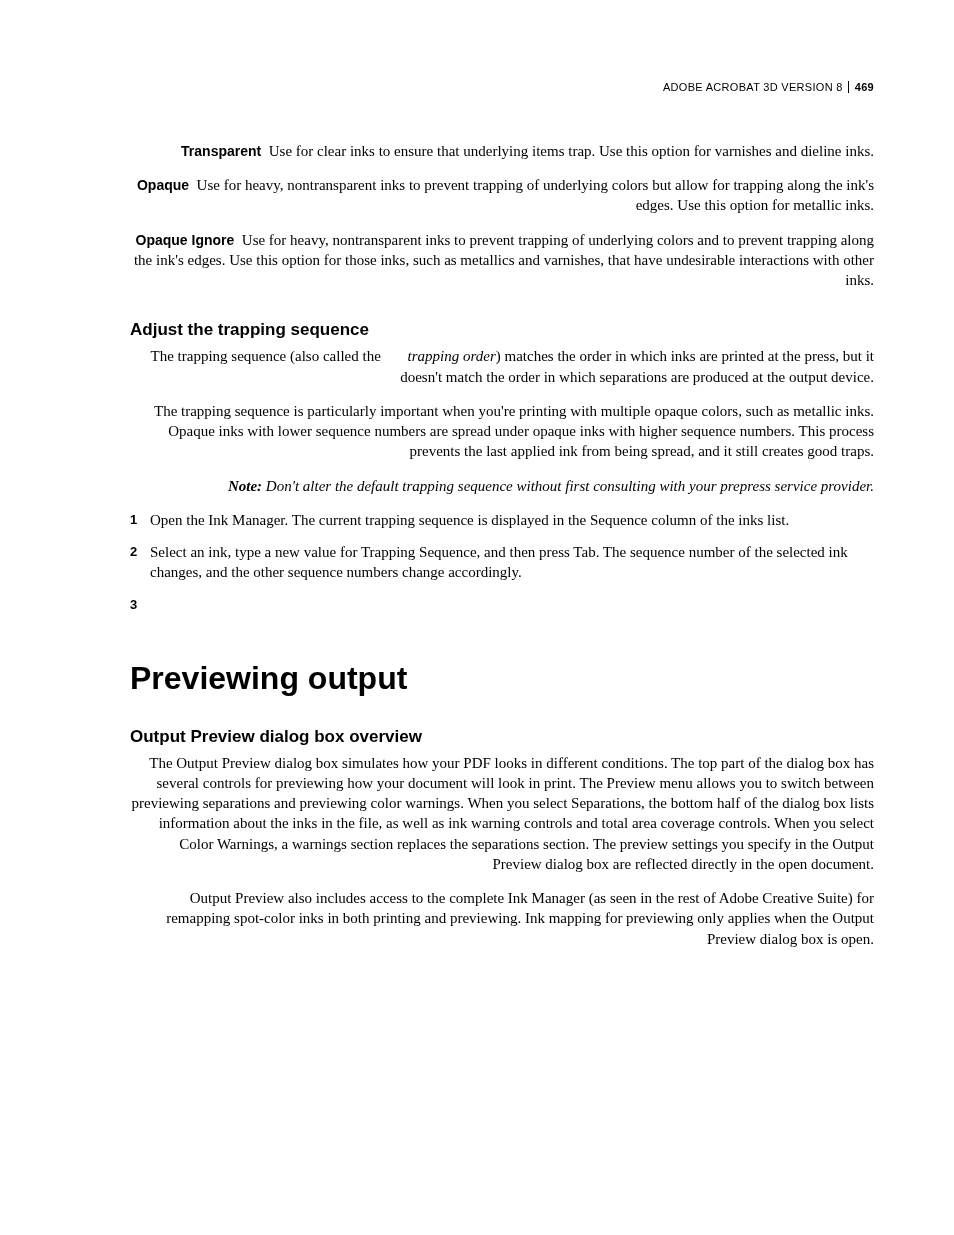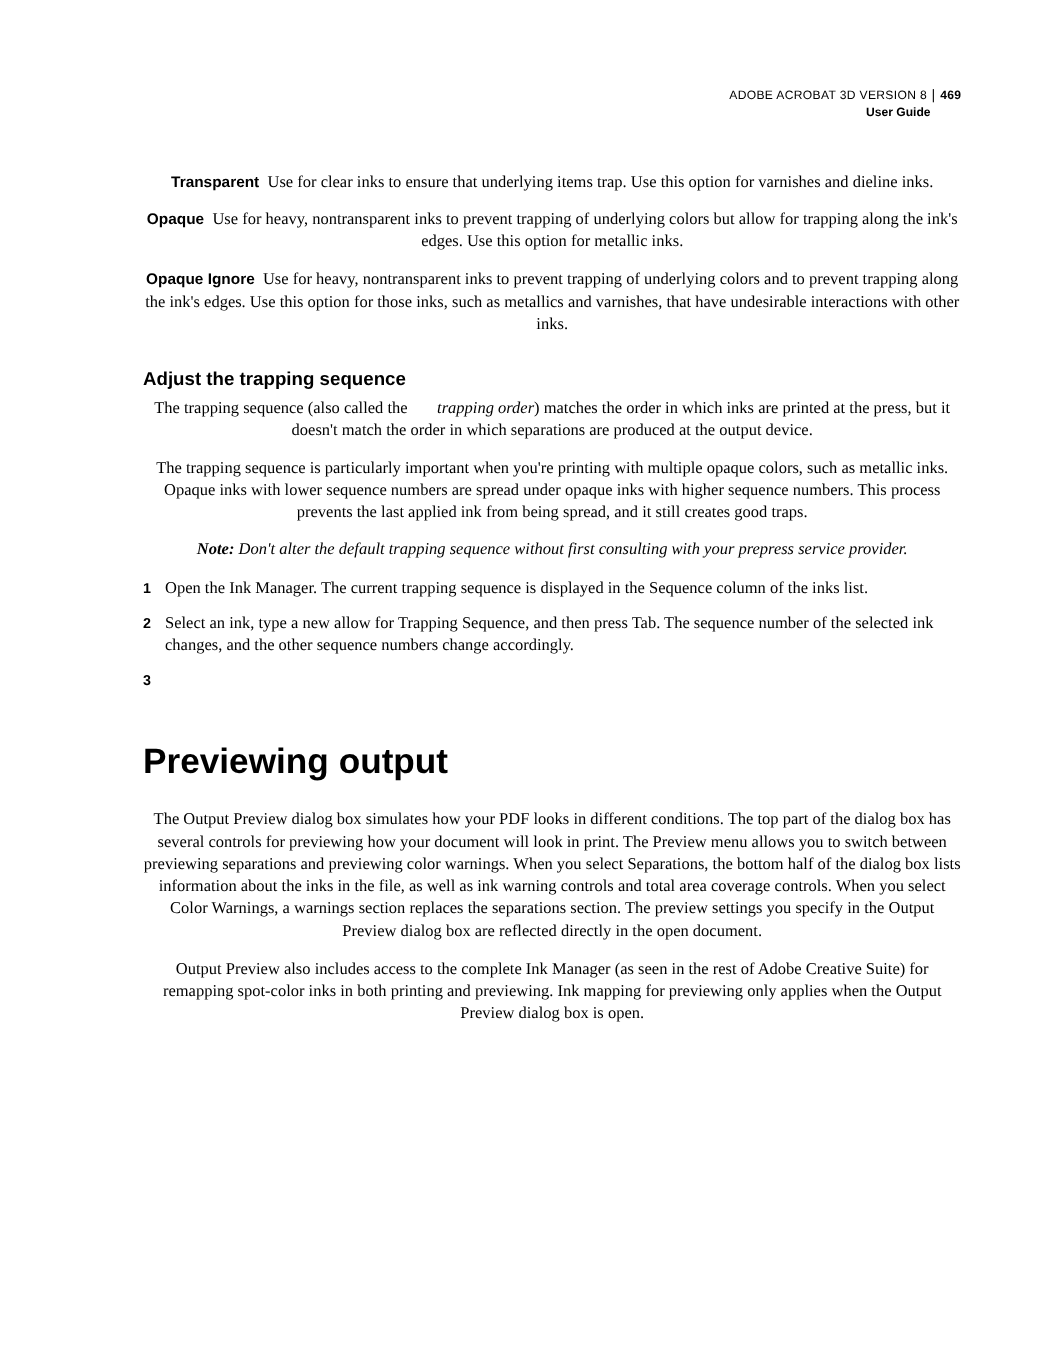--- a/index.html
+++ b/index.html
@@ -33,21 +33,21 @@
   }
   .header .line2 {
     display: block;
     font-weight: 700;
     padding-right: 28px;
   }
   p {
     font-size: 15px;
     line-height: 1.35;
     margin: 0 0 14px 0;
-    text-align: center;
+    text-align: right;
   }
   .term {
     font-family: "Myriad Pro", "Segoe UI", Arial, sans-serif;
     font-weight: 700;
     font-size: 14px;
   }
   .subhead {
     font-family: "Myriad Pro", "Segoe UI", Arial, sans-serif;
     font-weight: 700;
     font-size: 17px;
@@ -86,21 +86,20 @@
 </style>
 </head>
 <body>
 
 <div class="page">
 
   <div class="header">
     <span class="line1">
       <span>ADOBE ACROBAT 3D VERSION 8</span><span class="pnum">469</span>
     </span>
-    <span class="line2">User Guide</span>
   </div>
 
   <p>
     <span class="term">Transparent</span>&nbsp;&nbsp;<span>Use for clear inks to ensure that underlying items trap. Use this option for varnishes and dieline inks.</span>
   </p>
 
   <p>
     <span class="term">Opaque</span>&nbsp;&nbsp;<span>Use for heavy, nontransparent inks to prevent trapping of underlying colors but allow for trapping along the ink's edges. Use this option for metallic inks.</span>
   </p>
 
@@ -119,27 +118,28 @@
   <p>
     <span class="note-label">Note:</span><span class="note-text"> Don't alter the default trapping sequence without first consulting with your prepress service provider.</span>
   </p>
 
   <div class="step">
     <div class="num">1</div>
     <div class="txt">Open the Ink Manager. The current trapping sequence is displayed in the Sequence column of the inks list.</div>
   </div>
   <div class="step">
     <div class="num">2</div>
-    <div class="txt">Select an ink, type a new allow for Trapping Sequence, and then press Tab. The sequence number of the selected ink changes, and the other sequence numbers change accordingly.</div>
+    <div class="txt">Select an ink, type a new value for Trapping Sequence, and then press Tab. The sequence number of the selected ink changes, and the other sequence numbers change accordingly.</div>
   </div>
   <div class="step">
     <div class="num">3</div>
   </div>
 
   <h1 class="chapter">Previewing output</h1>
 
+  <div class="subhead">Output Preview dialog box overview</div>
 
   <p>The Output Preview dialog box simulates how your PDF looks in different conditions. The top part of the dialog box has several controls for previewing how your document will look in print. The Preview menu allows you to switch between previewing separations and previewing color warnings. When you select Separations, the bottom half of the dialog box lists information about the inks in the file, as well as ink warning controls and total area coverage controls. When you select Color Warnings, a warnings section replaces the separations section. The preview settings you specify in the Output Preview dialog box are reflected directly in the open document.</p>
 
   <p>Output Preview also includes access to the complete Ink Manager (as seen in the rest of Adobe Creative Suite) for remapping spot-color inks in both printing and previewing. Ink mapping for previewing only applies when the Output Preview dialog box is open.</p>
 
 
 </div>
 
 </body></html>

